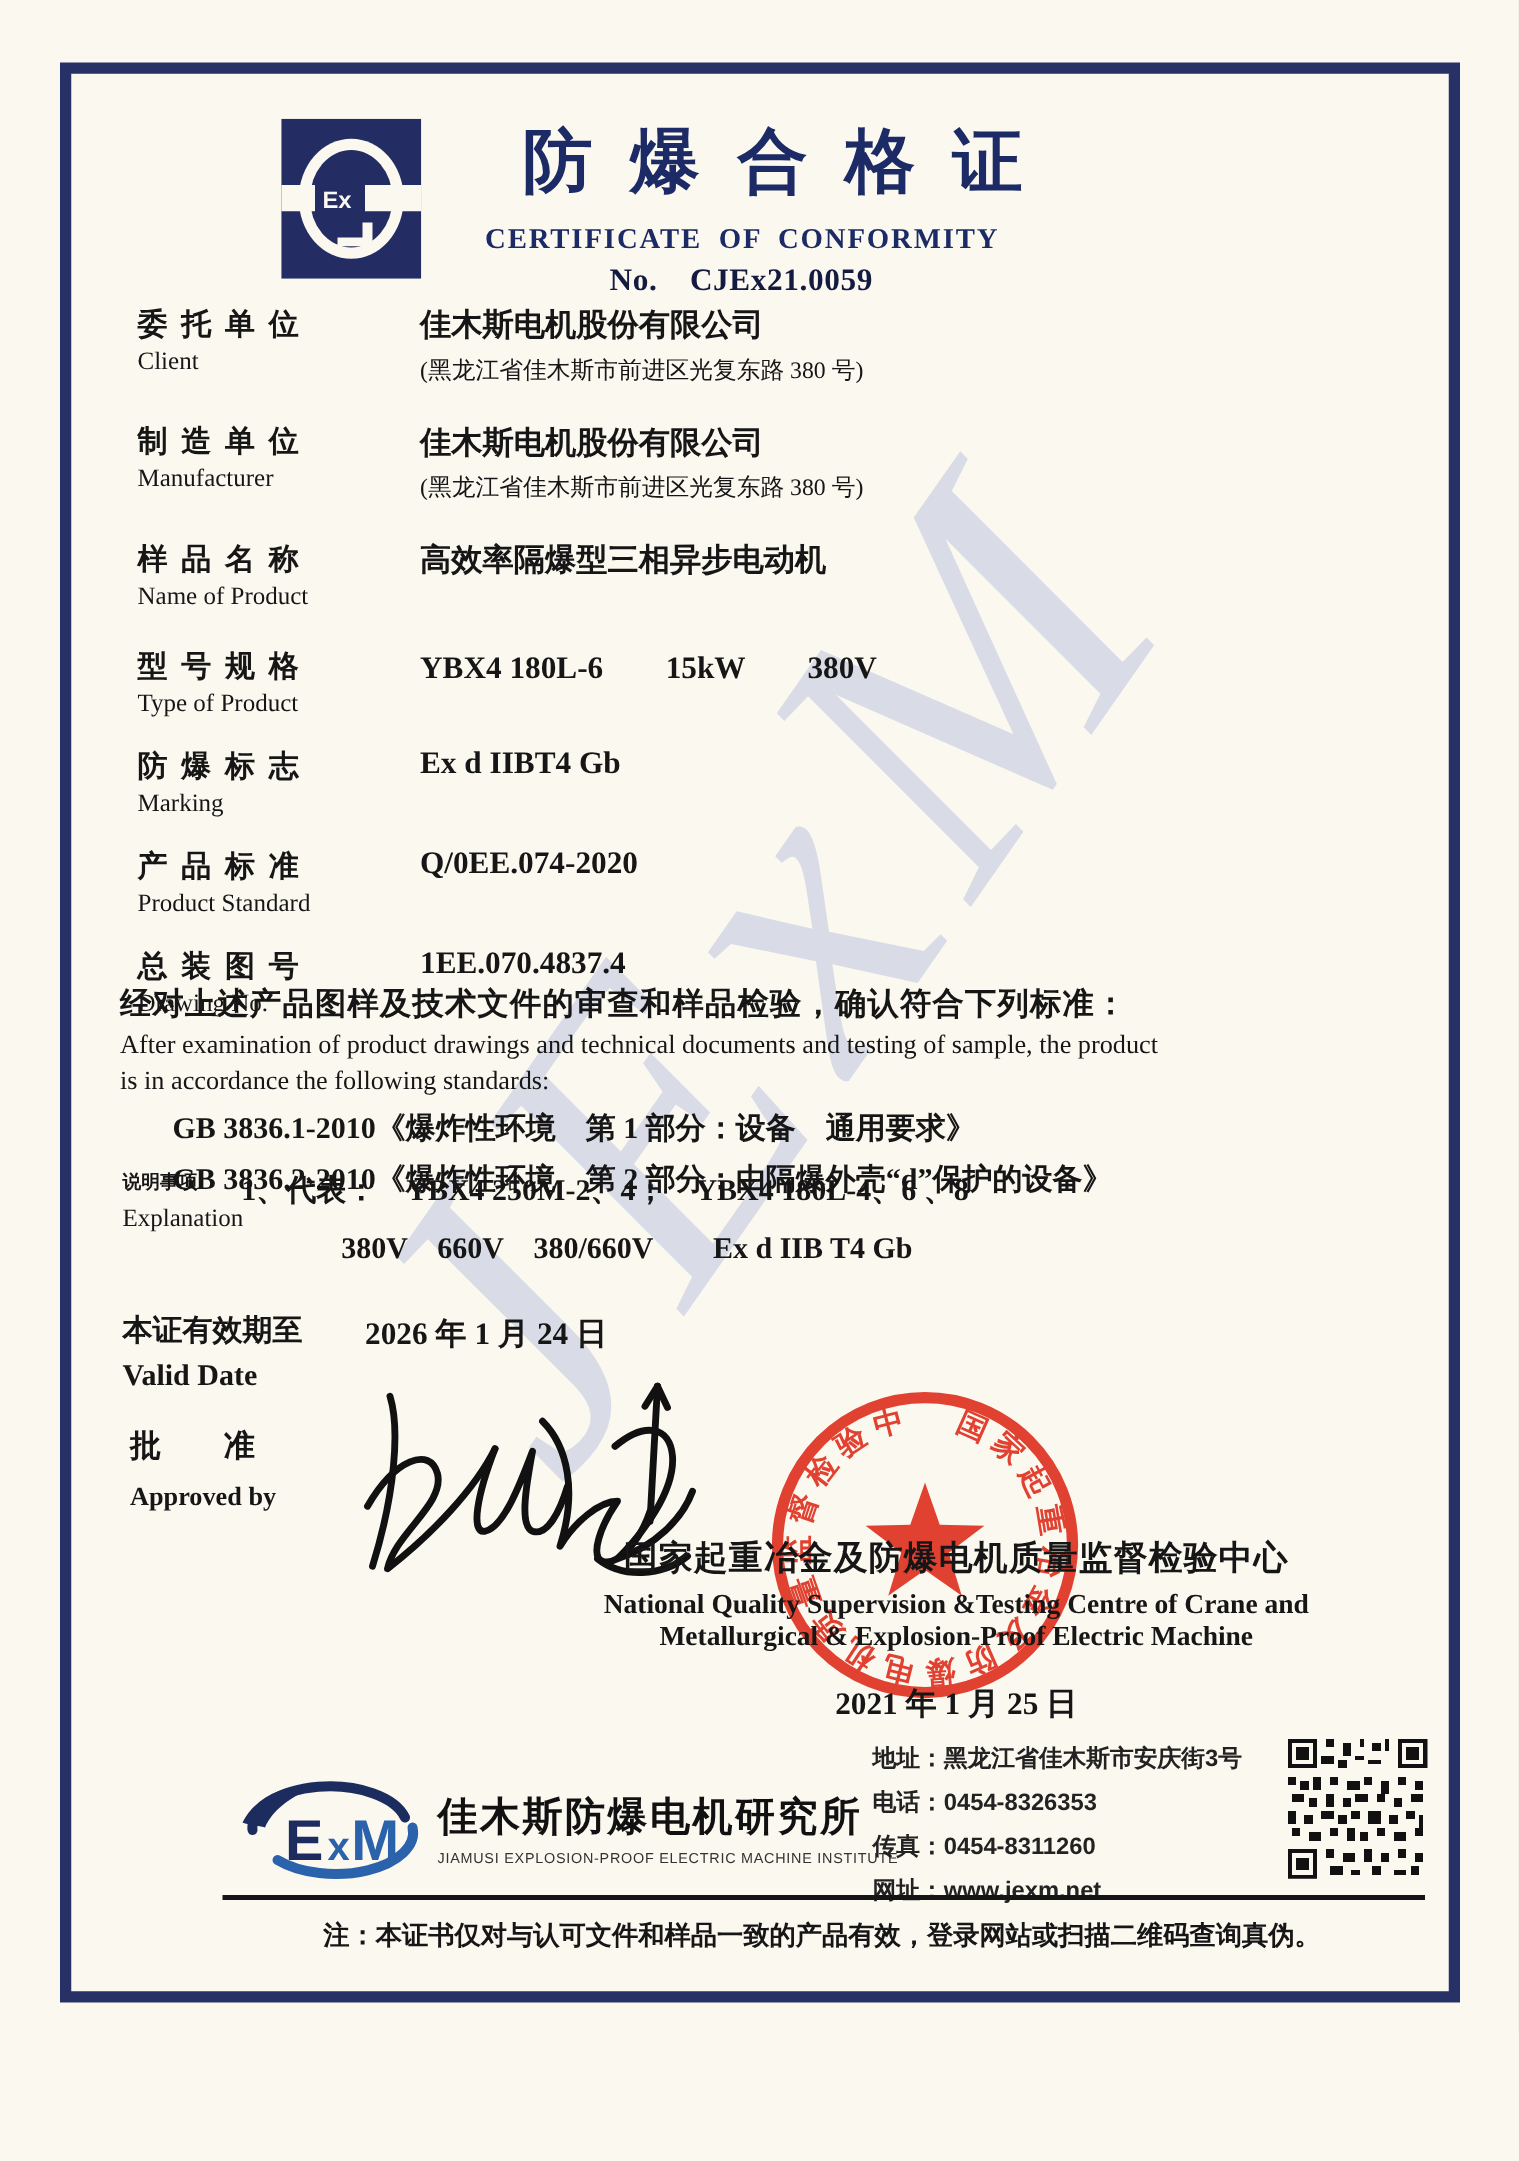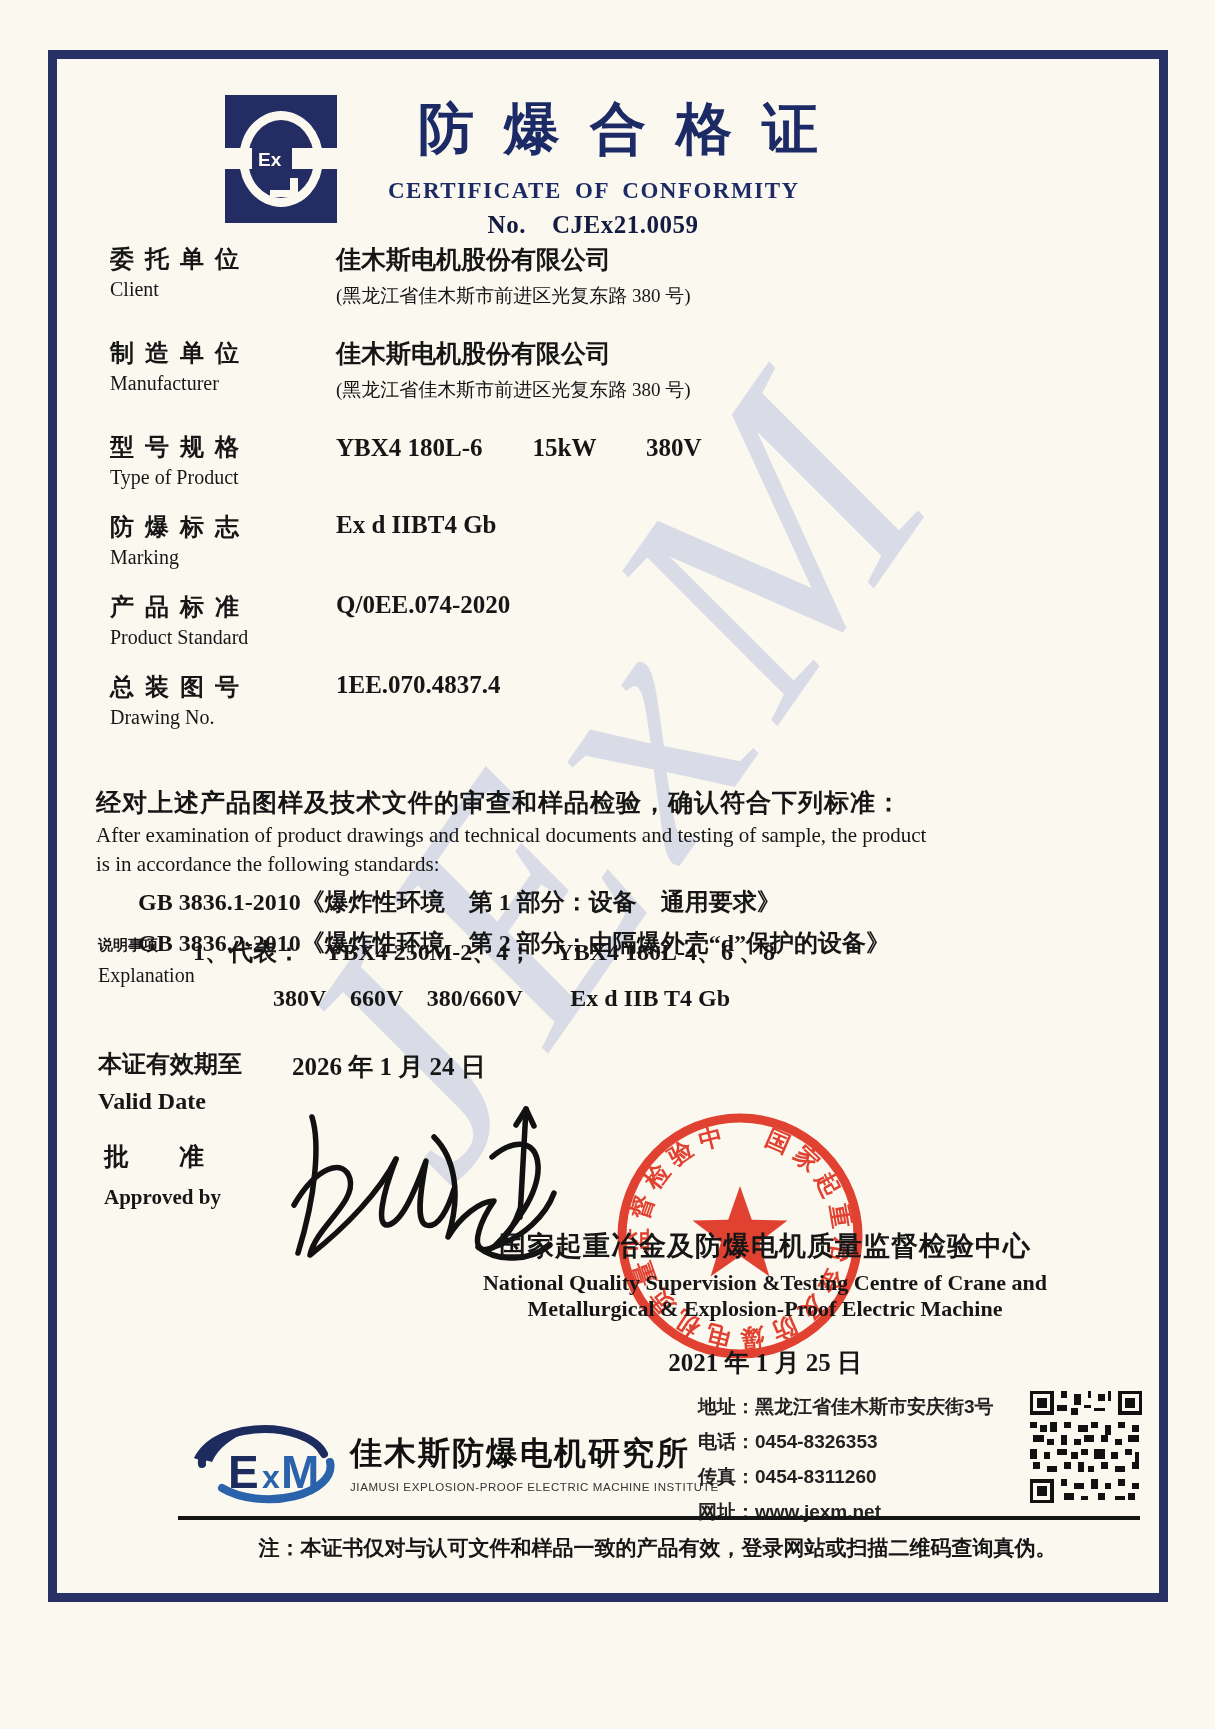--- a/index.html
+++ b/index.html
@@ -126,20 +126,29 @@
         </div>
     </div>
     <div class="frow">
       <div class="lab">
           <div class="lab-zh">制造单位</div>
           <div class="lab-en">Manufacturer</div>
         </div>
       <div class="val">
           <div class="val-main">佳木斯电机股份有限公司</div>
           <div class="val-sub">(黑龙江省佳木斯市前进区光复东路 380 号)</div>
+        </div>
+    </div>
+    <div class="frow">
+      <div class="lab">
+          <div class="lab-zh">样品名称</div>
+          <div class="lab-en">Name of Product</div>
+        </div>
+      <div class="val">
+          <div class="val-main">高效率隔爆型三相异步电动机</div>
         </div>
     </div>
     <div class="frow tight">
       <div class="lab">
           <div class="lab-zh">型号规格</div>
           <div class="lab-en">Type of Product</div>
         </div>
       <div class="val">
           <div class="val-main">YBX4 180L-6　　15kW　　380V</div>
         </div>

